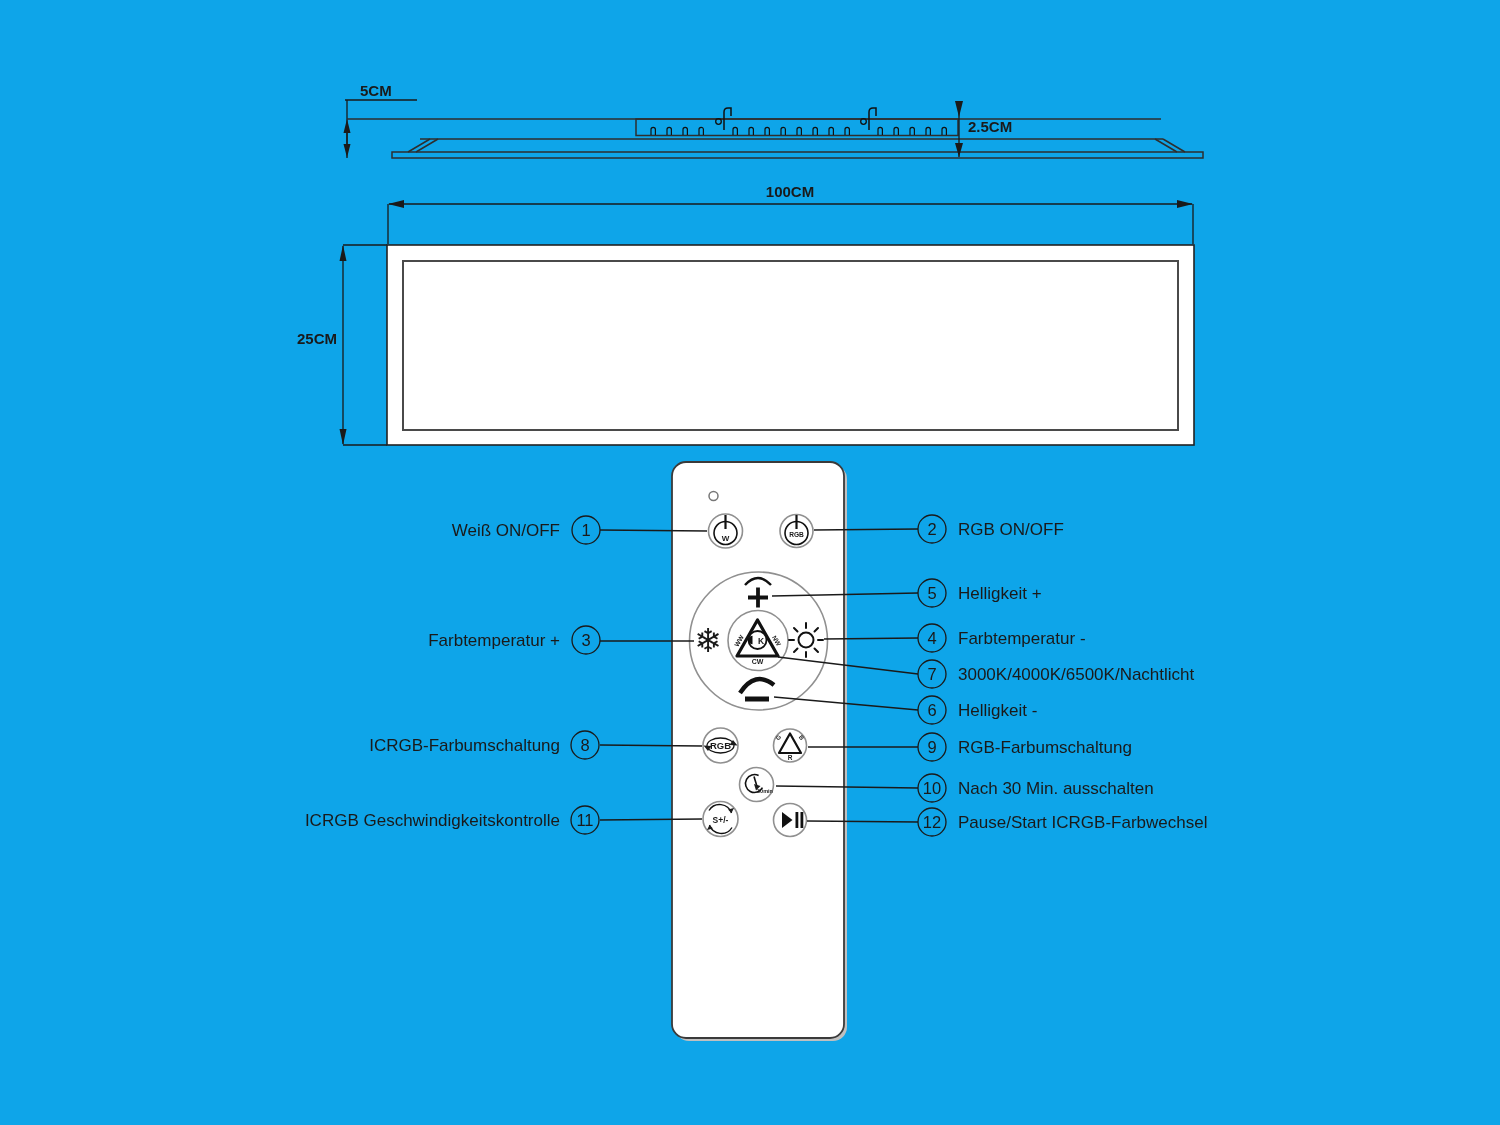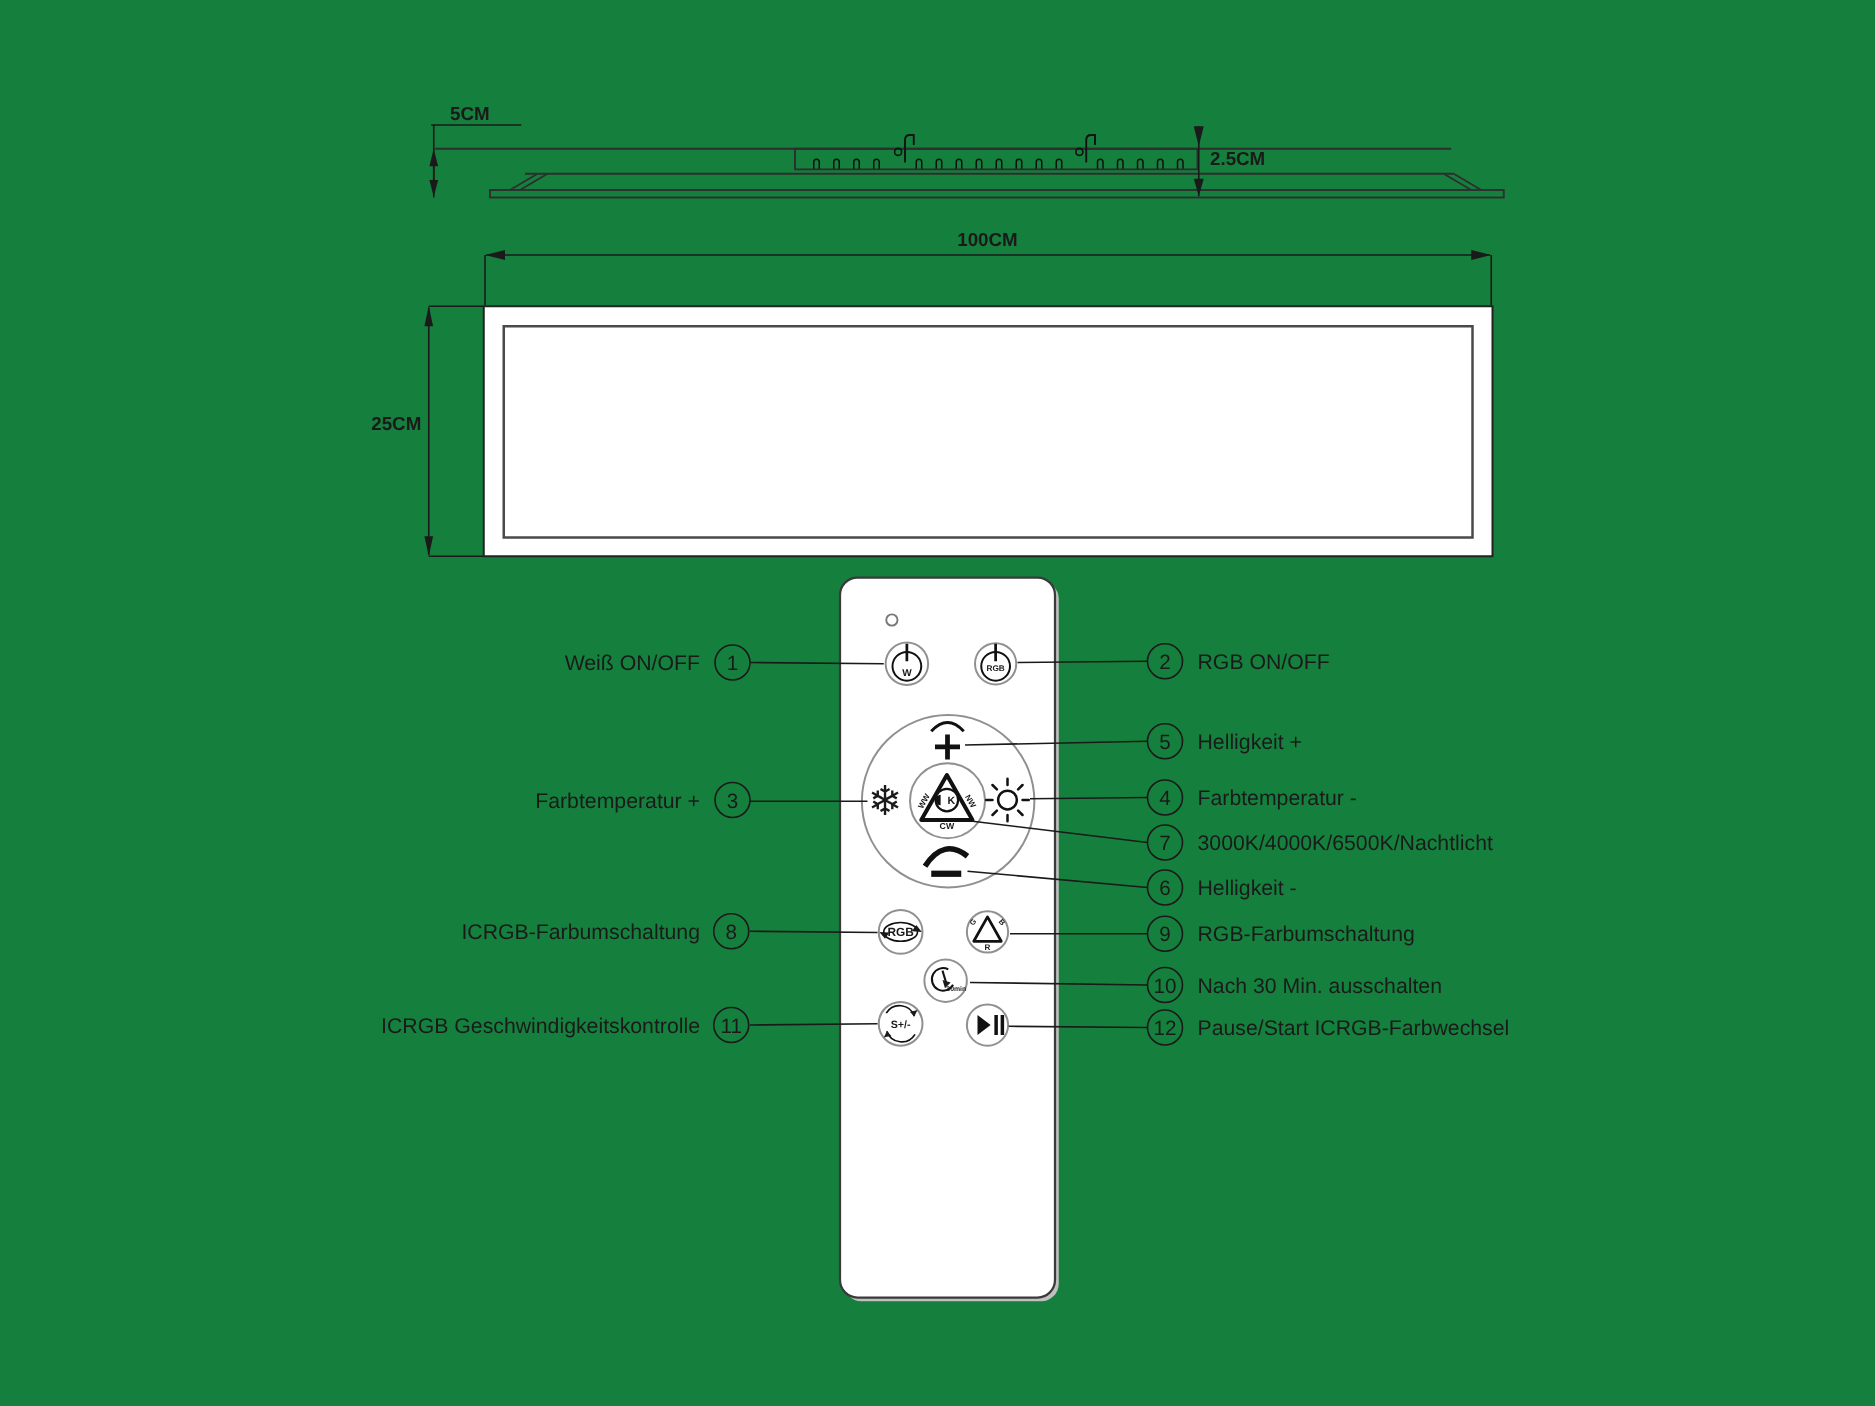--- a/index.html
+++ b/index.html
@@ -1,16 +1,16 @@
 <!DOCTYPE html>
 <html><head>
 <meta charset="utf-8">
 <style>
   html,body{margin:0;padding:0;background:#fff;}
-  .canvas{position:relative;width:1500px;height:1125px;background:#15803d;overflow:hidden;}
+  .canvas{position:relative;width:1500px;height:1125px;background:#0ea5e9;overflow:hidden;}
   svg{position:absolute;left:0;top:0;}
   text{font-family:"Liberation Sans",sans-serif;fill:#1a1a1a;}
   .dim{font-size:15px;font-weight:bold;}
   .lbl{font-size:17px;}
   .num{font-size:16.5px;}
   .thin{stroke:#1a1a1a;stroke-width:1.3;fill:none;}
   .draw{stroke:#2e2e2e;stroke-width:1.5;fill:none;}
   .ring{stroke:#909090;stroke-width:1.6;fill:none;}
   .ink{stroke:#111;fill:none;}
   .arrow{fill:#1a1a1a;stroke:none;}

